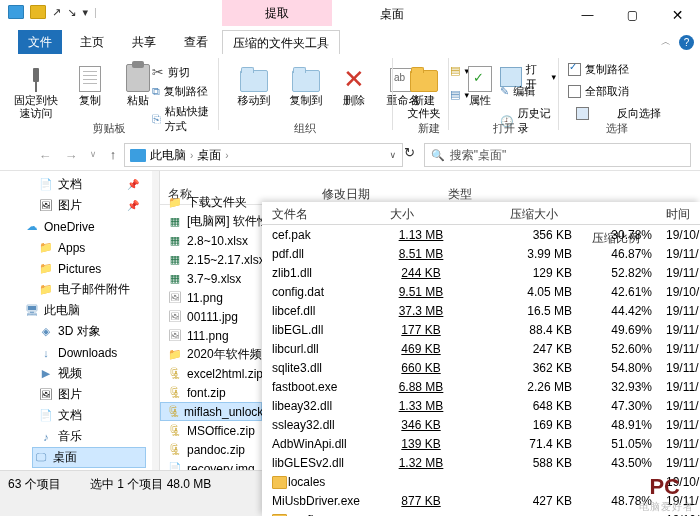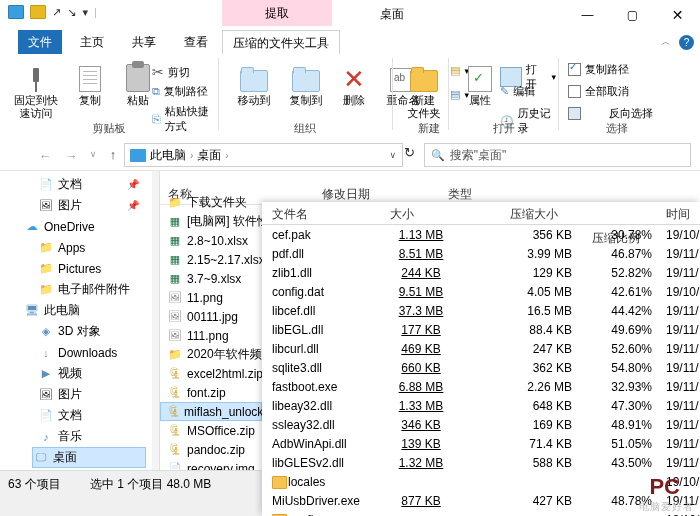--- a/index.html
+++ b/index.html
@@ -260,21 +260,21 @@
 
     <div class="rgroup" style="left:562px;width:110px;">
       <div class="smallrow" style="left:6px;top:8px;">
         <span class="chk on"></span>
         <span>复制路径</span>
       </div>
       <div class="smallrow" style="left:6px;top:30px;">
         <span class="chk"></span>
         <span>全部取消</span>
       </div>
-      <div class="smallrow" style="left:6px;top:52px;gap:28px;">
+      <div class="smallrow" style="left:14px;top:52px;gap:28px;">
         <span class="chk inv"></span>
         <span>反向选择</span>
       </div>
       <div class="glabel" style="left:0;width:110px;">选择</div>
     </div>
   </div>
 
   <div class="addrbar">
     <div class="navbtn" style="left:36px;">←</div>
     <div class="navbtn" style="left:62px;">→</div>

